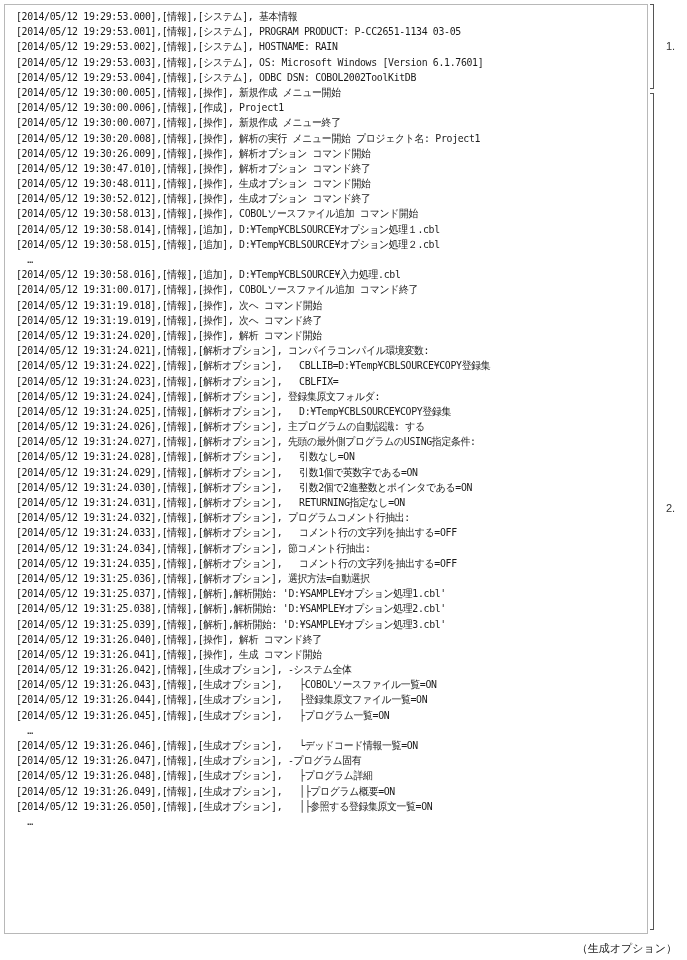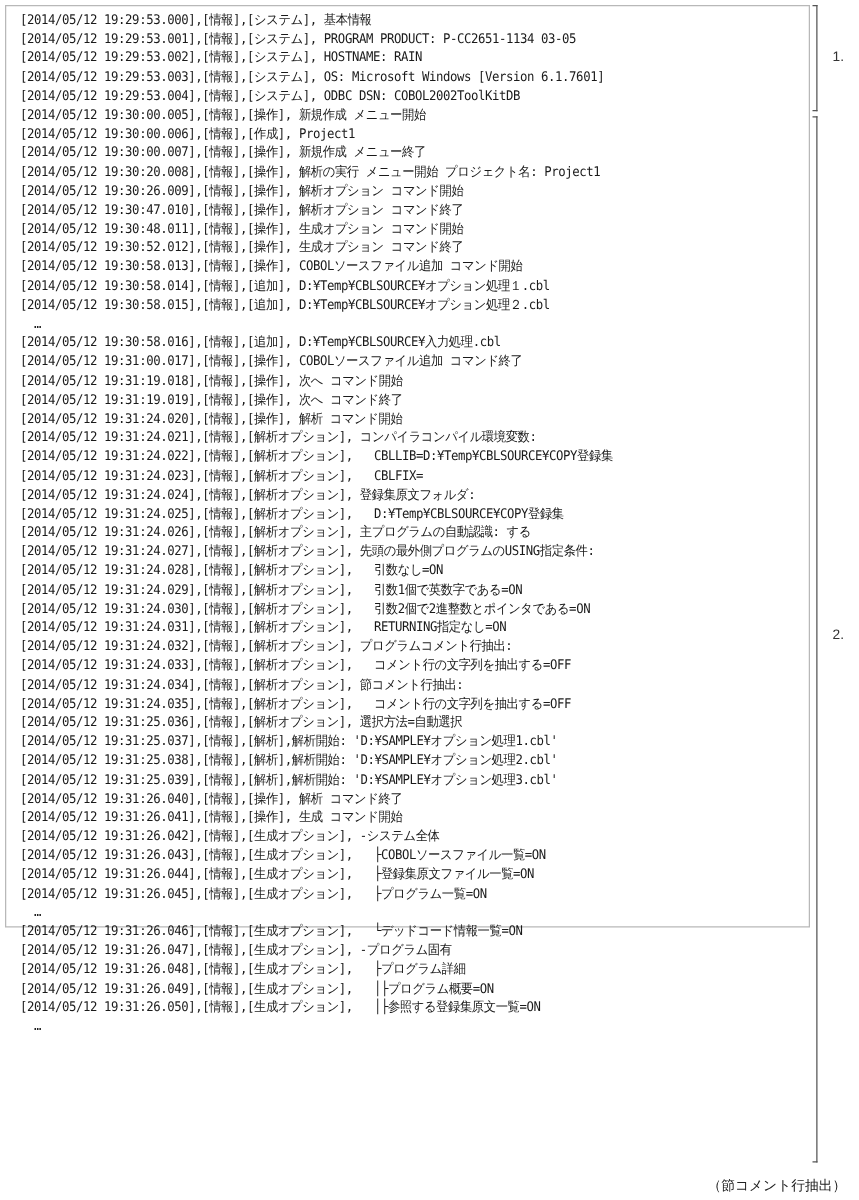--- a/index.html
+++ b/index.html
@@ -1,18 +1,18 @@
 <!DOCTYPE html>
 <html><head>
 <meta charset="utf-8">
 <style>
   html, body { margin: 0; padding: 0; background: #ffffff; }
   body { width: 687px; height: 960px; position: relative; overflow: hidden;
          font-family: "DejaVu Sans Mono", "Liberation Mono", monospace; color: #1a1a1a; }
-  .logbox { position: absolute; left: 4px; top: 4px; width: 644px; height: 738px;
+  .logbox { position: absolute; left: 4px; top: 4px; width: 644px; height: 930px;
             border: 1px solid #b8b8b8; box-sizing: border-box; padding: 4px 0 0 11px; }
   .line { height: 15.2px; line-height: 15.2px; font-size: 10.6px; white-space: pre;
           letter-spacing: -0.35px; transform: scaleX(0.93); transform-origin: left center; }
   .ellipsis { padding-left: 12px; }
   .bracket { position: absolute; border: 1px solid #555; border-left: none; width: 4px;
              box-sizing: border-box; }
   .bracket-1 { left: 650px; top: 4px; height: 85px; }
   .bracket-2 { left: 650px; top: 93px; height: 837px; }
   .section-label { position: absolute; font-family: "Liberation Sans", sans-serif;
                    font-size: 11px; color: #333; }
@@ -81,13 +81,13 @@
       <div class="line">[2014/05/12 19:31:26.050],[情報],[生成オプション],   │├参照する登録集原文一覧=ON</div>
       <div class="line ellipsis">…</div>
     </div>
 </div>
 
 <div class="bracket bracket-1"></div>
 <div class="bracket bracket-2"></div>
 <div class="section-label label-1">1.</div>
 <div class="section-label label-2">2.</div>
 
-<div class="continued">（節コメント行抽出）</div>
+<div class="continued">（生成オプション）</div>
 
 </body></html>

